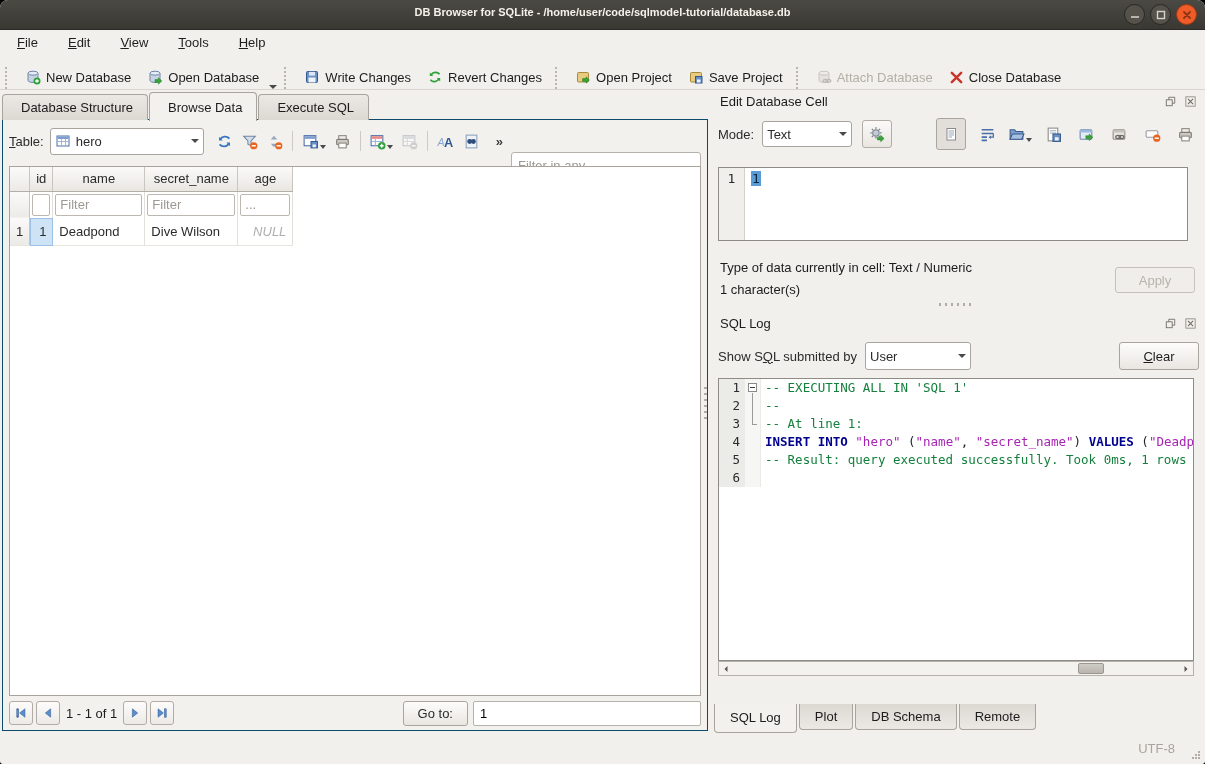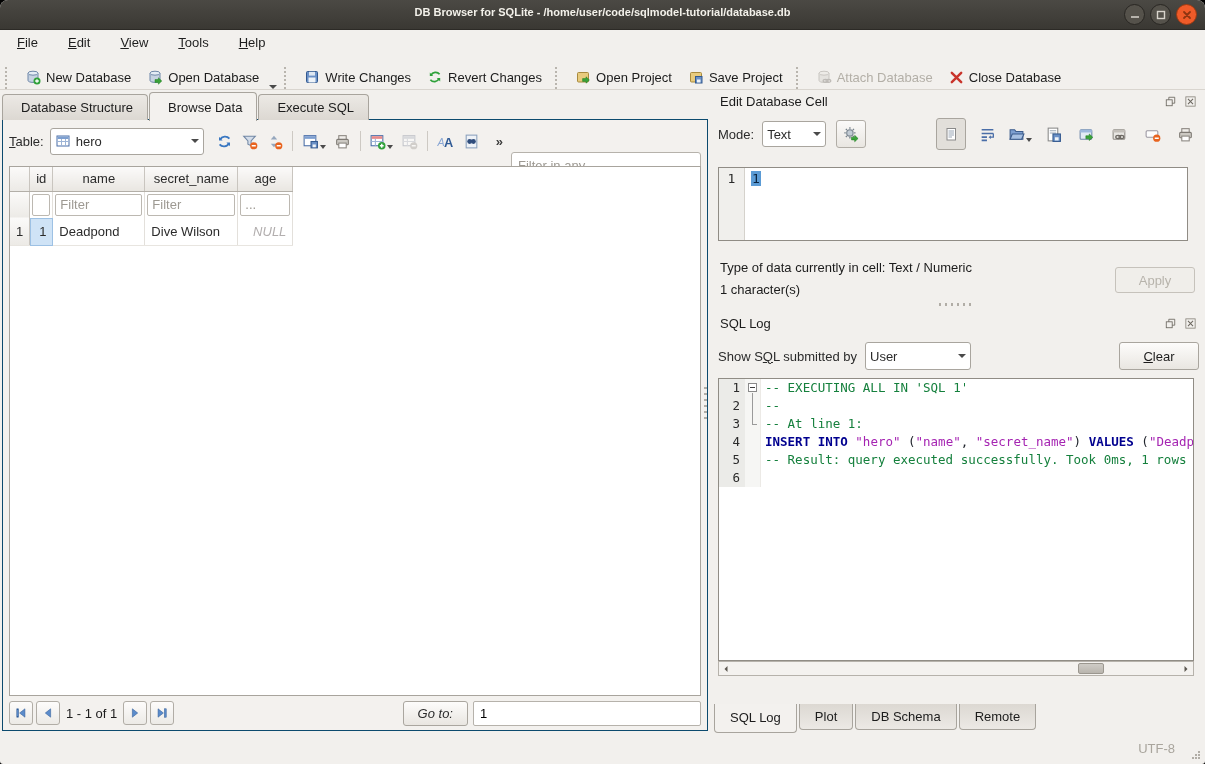--- a/index.html
+++ b/index.html
@@ -68,30 +68,30 @@
   .filter-cell input { width:100%; height:22px; border:1px solid #bcb8b1; border-radius:2px; padding:0 4px; font-size:13px; font-family:inherit; background:#fff; }
   .datarow td { height:28px; border-bottom:1px solid #e8e5e0; }
   .cell-num { text-align:right; }
   .cell-selected { background:#cfe3f6; outline:1px solid #9dc1e4; outline-offset:-1px; }
   .cell-null { color:#b2aeae; font-style:italic; text-align:right; }
 
   
   .nav-row { position:absolute; left:6px; right:6px; bottom:3px; height:28px; display:flex; align-items:center; }
   .nav-btn { width:24px; height:24px; border:1px solid #b1ada6; border-radius:3px; background:linear-gradient(#fdfcfb,#eceae6); display:flex; align-items:center; justify-content:center; margin-right:3px; }
   .nav-range { margin:0 6px 0 3px; color:#1c1c1c; }
-  .goto-btn { margin-left:auto; height:25px; padding:0 14px; border:1px solid #aaa69f; border-radius:3px; background:linear-gradient(#fdfcfb,#e9e6e1); display:flex; align-items:center;font-style:italic; }
+  .goto-btn { margin-left:auto; height:25px; padding:0 14px; border:1px solid #aaa69f; border-radius:3px; background:linear-gradient(#fdfcfb,#e9e6e1); display:flex; align-items:center; }
   .goto-input { width:228px; height:25px; margin-left:5px; border:1px solid #b6b2ab; border-radius:2px; padding:0 6px; font-size:13px; font-family:inherit; }
 
   
   .dock-title { position:relative; height:22px; padding:3px 8px 0 8px; color:#1c1c1c; }
   .dock-btns { position:absolute; right:8px; top:4px; display:flex; gap:7px; }
   .dock-btn { width:13px; height:13px; display:flex; align-items:center; justify-content:center; }
 
   .mode-row { position:absolute; top:26px; left:6px; right:6px; height:34px; display:flex; align-items:center; }
-  .combo-mode { width:64px; height:26px; margin-left:8px; }
+  .combo-mode { width:90px; height:26px; margin-left:8px; }
   .gear-btn { width:30px; height:28px; margin-left:10px; border:1px solid #b1ada6; border-radius:3px; background:linear-gradient(#fbfaf9,#e9e6e1); display:flex; align-items:center; justify-content:center; }
   .cellbar { position:absolute; right:2px; top:0; height:34px; display:flex; align-items:center; gap:9px; }
   .cellbar .mini-btn { width:24px; }
   .toggle-pressed { width:30px !important; height:32px; border:1px solid #a9a59e; background:#e2dfda; }
 
   .cell-editor { position:absolute; top:76px; left:6px; width:470px; height:74px; border:1px solid #908c85; background:#fff; display:flex; font-family:"DejaVu Sans Mono",monospace; font-size:13px; }
   .ce-gutter { width:26px; background:#f0efec; border-right:1px solid #d5d2cc; text-align:center; padding-top:3px; color:#2b2b2b; }
   .ce-body { padding:3px 0 0 6px; }
   .ce-sel { background:#5b9bd5; color:#09233f; padding:0 1px; }
 

